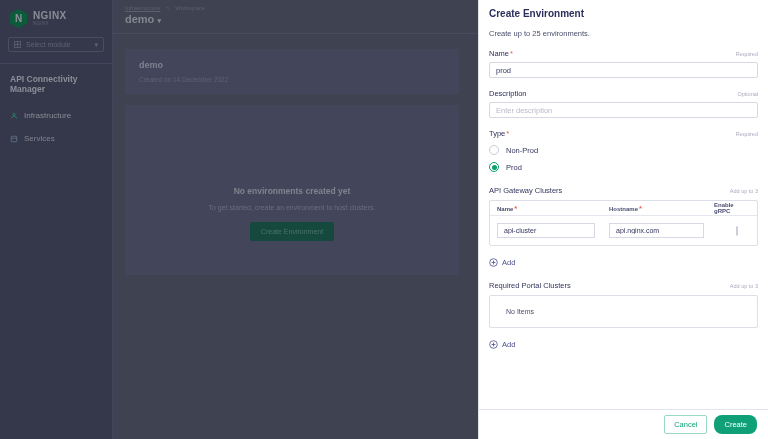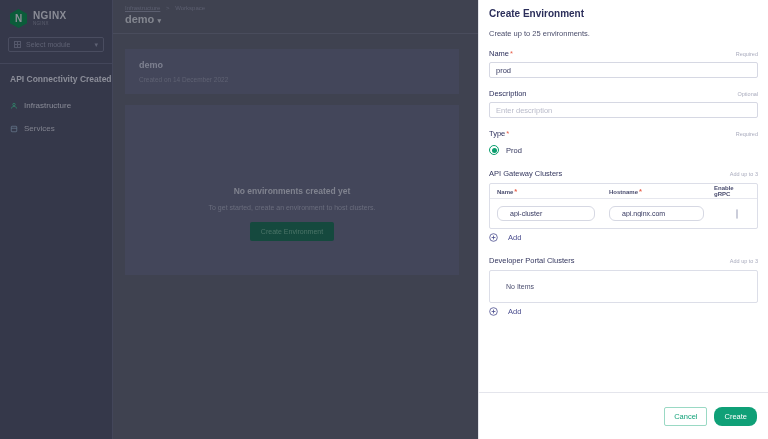--- a/index.html
+++ b/index.html
@@ -121,40 +121,40 @@
   .tbl-head {
     display: flex; align-items: center; height: 15px;
     border-bottom: 1px solid #e6e7ee; padding: 0 7px;
   }
   .th { font-size: 6px; color: #4a4d6f; font-weight: bold; }
   .th.c1 { width: 112px; }
   .th.c2 { width: 105px; }
   .th.c3 { flex: 1; }
   .tbl-row { display: flex; align-items: center; height: 29px; padding: 0 7px; }
   .cell-in {
-    height: 15px; border: 1px solid #d6d8e3; border-radius: 6px;
-    font-size: 7px; color: #33365e; padding: 0 12px; background: #fff;
+    height: 15px; border: 1px solid #d6d8e3; border-radius: 0;
+    font-size: 7px; color: #33365e; padding: 0 6px; background: #fff;
     font-family: "Liberation Sans", sans-serif;
   }
   .cell-in.c1 { width: 98px; margin-right: 14px; }
   .cell-in.c2 { width: 95px; margin-right: 32px; }
   .chkbox { width: 10px; height: 10px; border: 1px solid #cbcdda; border-radius: 2px; background: #fff; }
   .trash { margin-left: 26px; width: 10px; height: 11px; }
 
   .empty-tbl {
     margin-top: 5px; border: 1px solid #dcdee8; border-radius: 2px;
     height: 33px; display: flex; align-items: center; padding-left: 16px;
   }
   .no-items { font-size: 7px; color: #4a4d6f; }
 
-  .add-link { display: flex; align-items: center; gap: 10px; margin-top: 4px; }
+  .add-link { display: flex; align-items: center; gap: 4px; margin-top: 12px; }
   .add-txt { font-size: 7.5px; color: #4a4d8e; }
 
   .drawer-foot {
-    height: 47px; border-top: 1px solid #e4e5ec;
+    height: 30px; border-top: 1px solid #e4e5ec;
     display: flex; align-items: center; justify-content: flex-end;
     gap: 7px; padding-right: 11px;
   }
   .btn { font-size: 7.5px; border-radius: 2px; padding: 4px 9px; border: 1px solid transparent;
          font-family: "Liberation Sans", sans-serif; }
   .btn-cancel { background: #fff; color: #13a37a; border-color: #9ad9c4; }
   .btn-create { background: #0fa077; color: #fff; border-radius: 8px; }
 </style>
 </head>
 <body>
@@ -173,21 +173,21 @@
       </div>
 
       <div class="module-select">
         <span class="grid-ico"></span>
         <span>Select module</span>
         <span class="chev">▾</span>
       </div>
 
       <div class="side-sep"></div>
 
-      <div class="side-title">API Connectivity Created</div>
+      <div class="side-title">API Connectivity Manager</div>
 
       <div class="side-item active">
         <svg class="si-ico" viewBox="0 0 16 16">
           <circle cx="8" cy="5" r="2.4" fill="none" stroke="#2f8f6e" stroke-width="1.4"></circle>
           <path d="M3 13c0-2.6 2.2-4.2 5-4.2s5 1.6 5 4.2" fill="none" stroke="#2f8f6e" stroke-width="1.4"></path>
         </svg>
         <span>Infrastructure</span>
       </div>
 
       <div class="side-item">
@@ -245,20 +245,24 @@
           <span class="f-hint">Optional</span>
         </div>
         <input class="input" placeholder="Enter description" style="">
       </div>
 
       <div class="field">
         <div class="field-head">
           <span class="f-label">Type</span>
           <span class="req-star">*</span>
           <span class="f-hint">Required</span>
+        </div>
+        <div class="radio-row">
+          <span class="radio"></span>
+          <span class="radio-label">Non-Prod</span>
         </div>
         <div class="radio-row">
           <span class="radio on"></span>
           <span class="radio-label">Prod</span>
         </div>
       </div>
 
       <div class="sec-head">
         <span class="sec-title">API Gateway Clusters</span>
         <span class="sec-hint">Add up to 3</span>
@@ -286,21 +290,21 @@
 
       <div class="add-link">
         <svg width="9" height="9" viewBox="0 0 16 16">
           <circle cx="8" cy="8" r="6.8" fill="none" stroke="#4a4d8e" stroke-width="1.4"></circle>
           <path d="M8 4.6v6.8M4.6 8h6.8" stroke="#4a4d8e" stroke-width="1.4"></path>
         </svg>
         <span class="add-txt">Add</span>
       </div>
 
       <div class="sec-head">
-        <span class="sec-title">Developer Portal Clusters</span>
+        <span class="sec-title">Required Portal Clusters</span>
         <span class="sec-hint">Add up to 3</span>
       </div>
 
       <div class="empty-tbl">
         <span class="no-items">No Items</span>
       </div>
 
       <div class="add-link">
         <svg width="9" height="9" viewBox="0 0 16 16">
           <circle cx="8" cy="8" r="6.8" fill="none" stroke="#4a4d8e" stroke-width="1.4"></circle>

